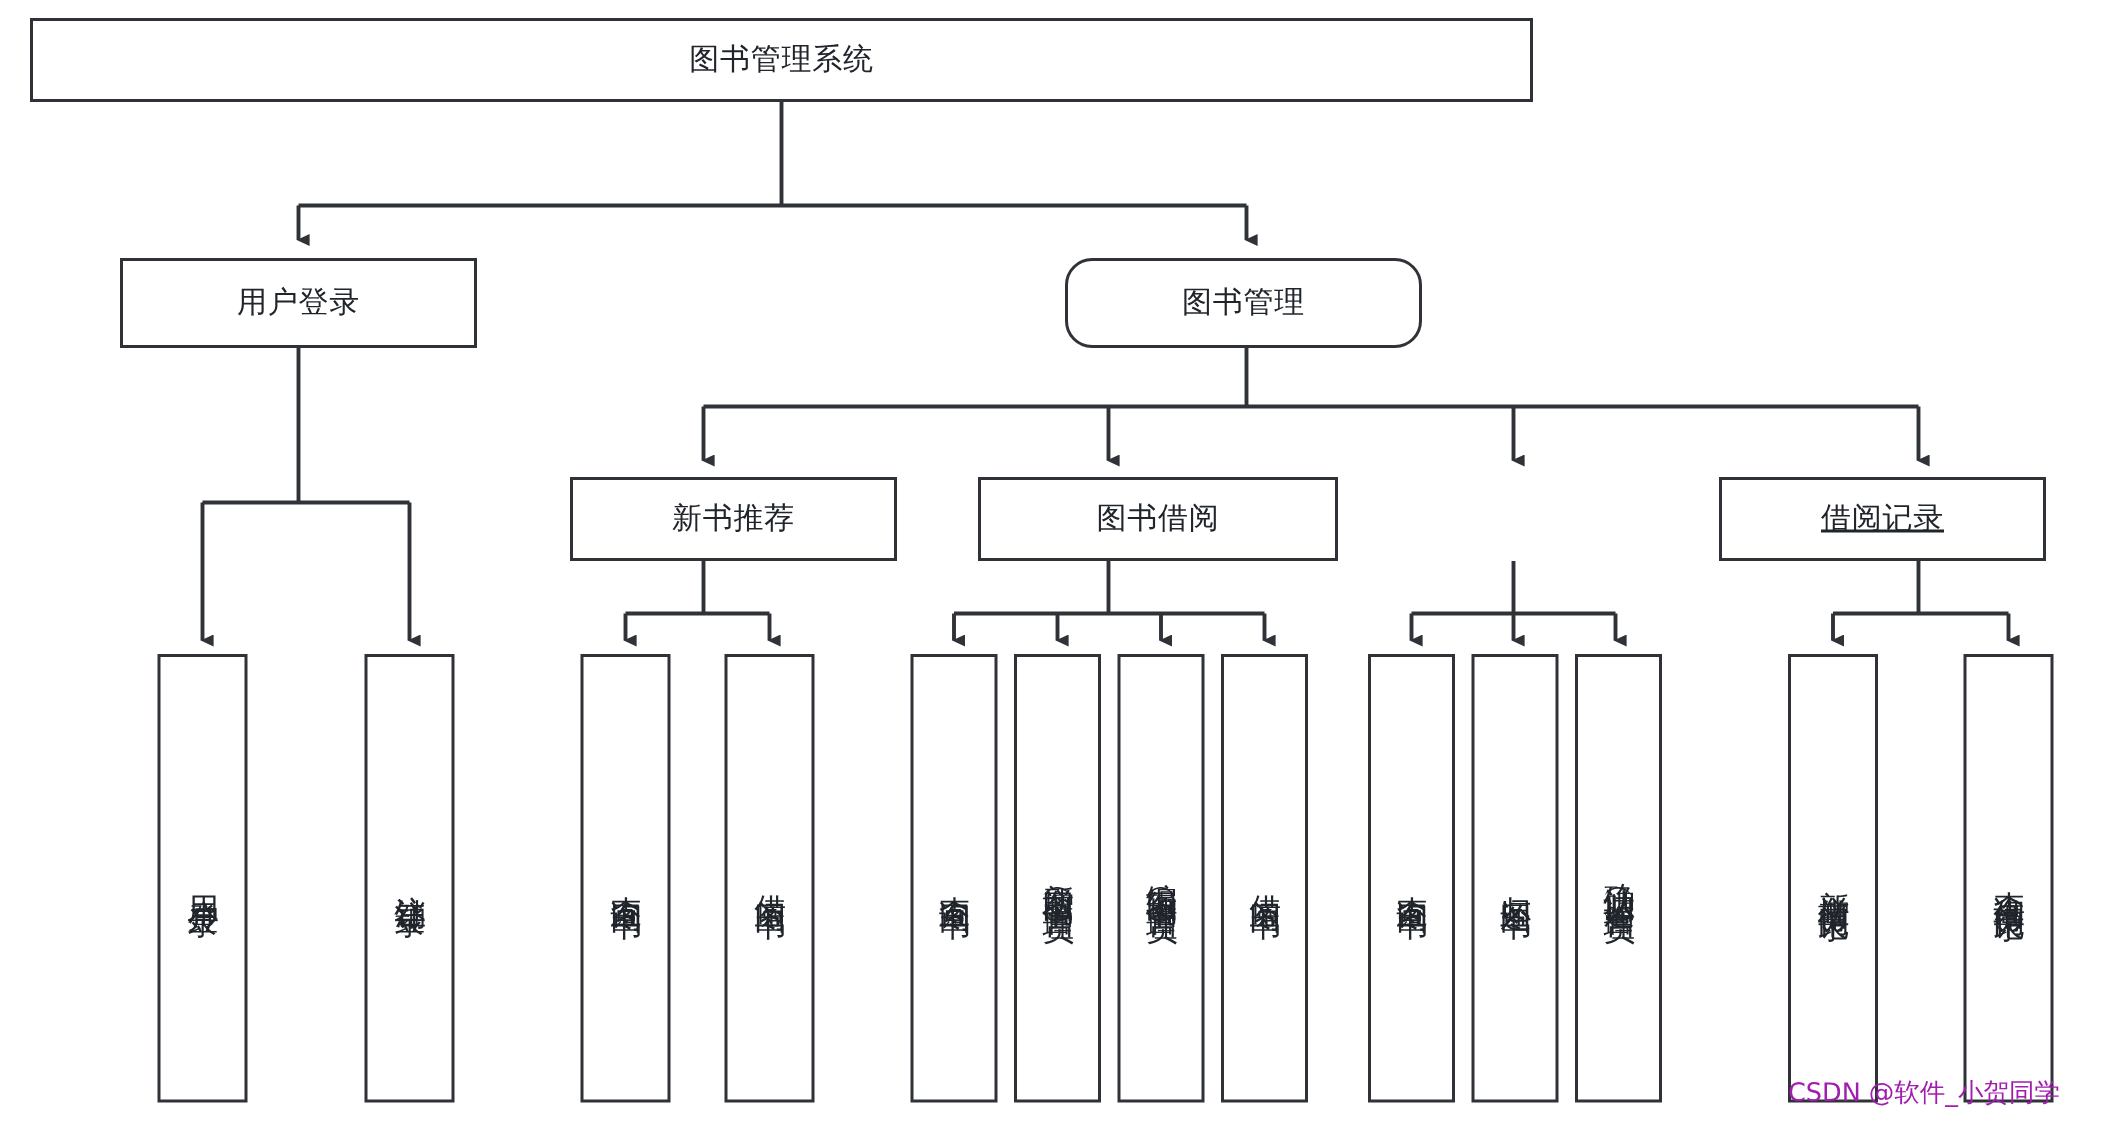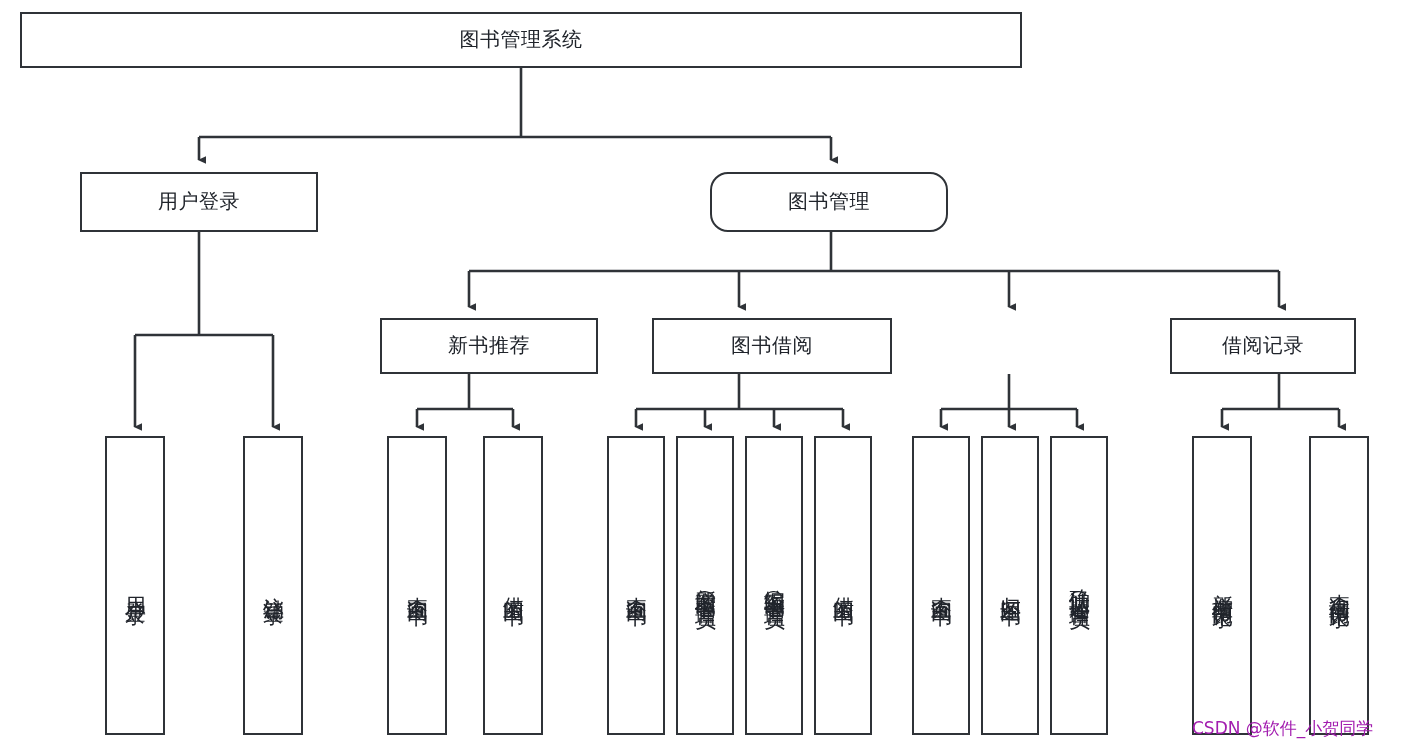--- a/index.html
+++ b/index.html
@@ -134,21 +134,21 @@
 
   <div class="node" style="left:380px; top:318px; width:218px; height:56px;">
     <span class="node-label">新书推荐</span>
   </div>
 
   <div class="node" style="left:630px; top:318px; width:240px; height:56px;margin-left:22px;">
     <span class="node-label">图书借阅</span>
   </div>
 
 
-  <div class="node" style="left:1170px; top:318px; width:186px; height:56px;">
+  <div class="node" style="left:1146px; top:318px; width:218px; height:56px;text-decoration:underline;">
     <span class="node-label">借阅记录</span>
   </div>
 
   <div class="node vertical" style="left:105px; top:436px; width:60px; height:299px;">
     <span class="node-label">用户登录</span>
   </div>
 
   <div class="node vertical" style="left:243px; top:436px; width:60px; height:299px;">
     <span class="node-label">注销登录</span>
   </div>

